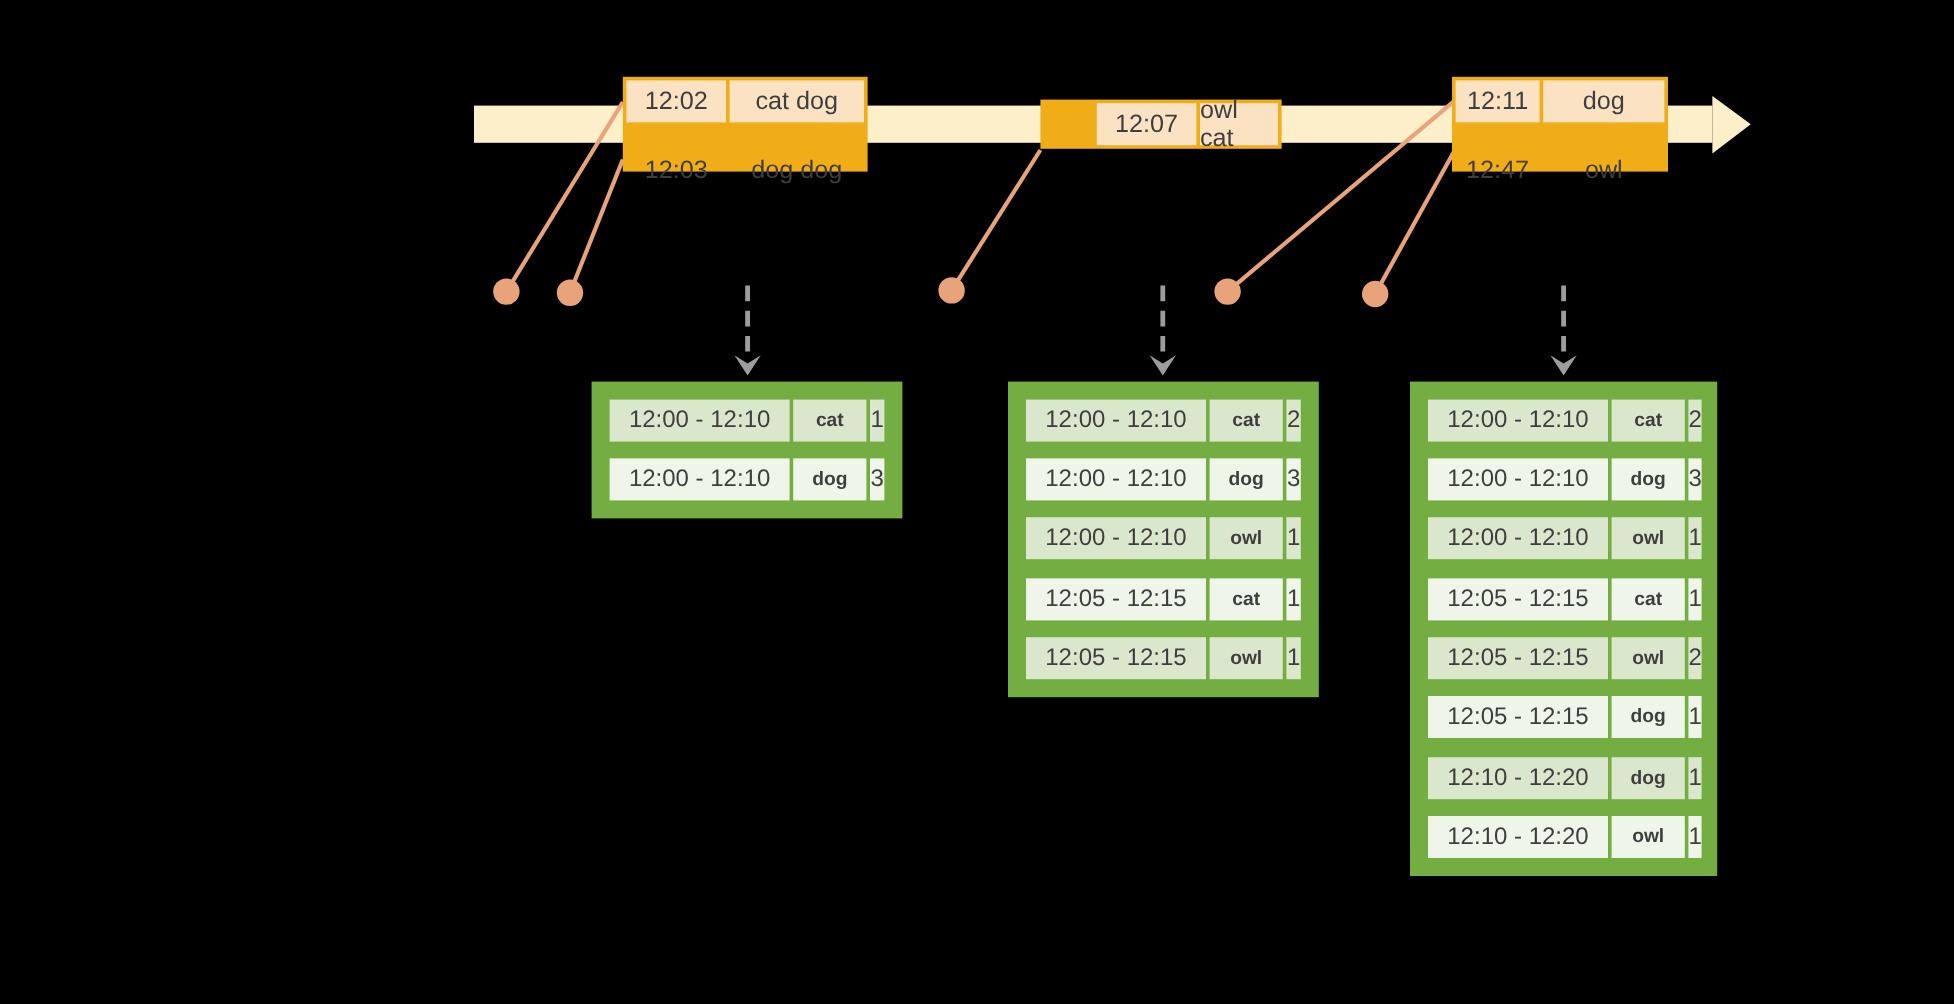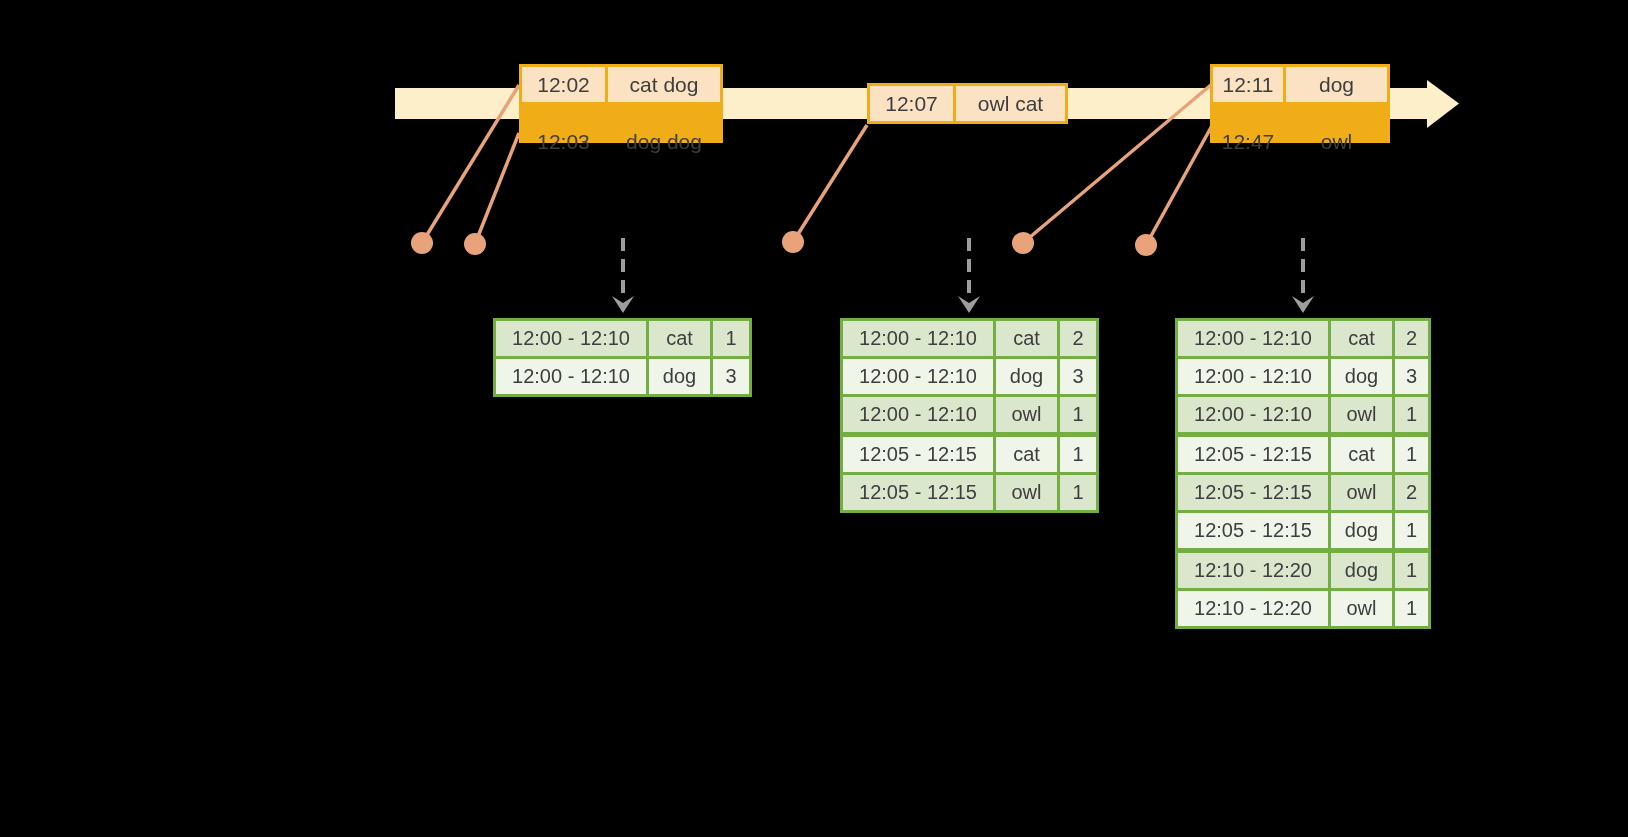--- a/index.html
+++ b/index.html
@@ -35,34 +35,34 @@
   .ev-row{display:flex;gap:3px;height:35px;}
   .ev-row.dark  .cell{background:var(--event-row-dark);}
   .ev-row.light .cell{background:var(--event-row-light);margin-top:37px;}
   .cell{
     display:flex;align-items:center;justify-content:center;
     font-size:21px;color:var(--text);
   }
   .ev-time{flex:0 0 auto;}
   .ev-words{flex:1 1 auto;}
   #event-table-0 .ev-time{width:83px;}
-  #event-table-1 .ev-time{width:83px;}
+  #event-table-1 .ev-time{width:83px;margin-left:44px;}
   #event-table-2 .ev-time{width:70px;}
 
   
   .rt-table{
     position:absolute;background:var(--result-border);
-    display:flex;flex-direction:column;gap:3px;padding:3px;box-sizing:border-box;
+    display:flex;flex-direction:column;gap:14px;padding:15px;box-sizing:border-box;
   }
   .rt-row{display:flex;gap:3px;height:35px;}
   .rt-row.new-window{margin-top:2px;}
   .rt-row.dark  .cell{background:var(--result-row-dark);}
   .rt-row.light .cell{background:var(--result-row-light);}
   .rt-window{width:150px;flex:0 0 auto;font-size:20px;}
-  .rt-word{width:61px;flex:0 0 auto;font-size:20px;}
+  .rt-word{width:61px;flex:0 0 auto;font-size:16px;font-weight:bold;}
   .rt-count{flex:1 1 auto;font-size:20px;}
 </style>
 </head>
 <body>
 
 <div id="canvas">
 
   <svg id="geometry" viewBox="0 0 1628 837" xmlns="http://www.w3.org/2000/svg">
 
     <rect class="band" x="395" y="88" width="1032" height="31"></rect>

